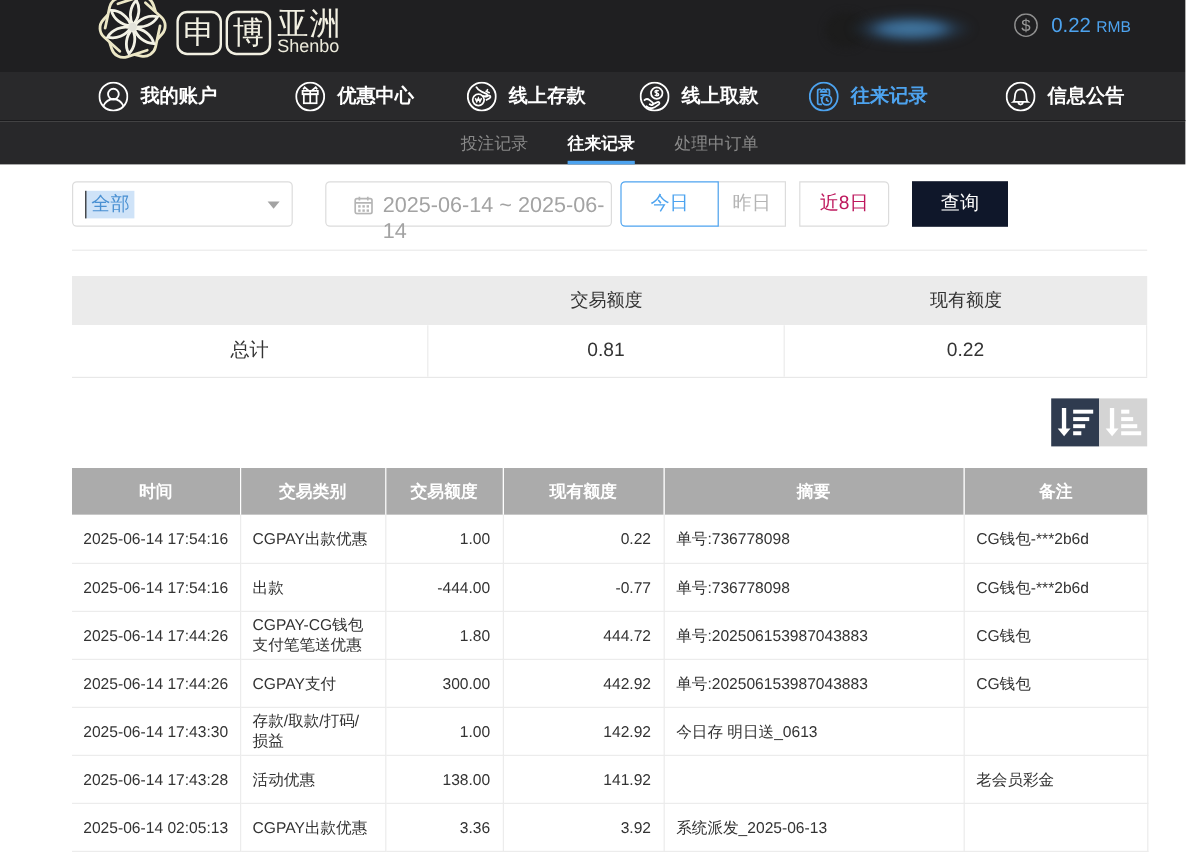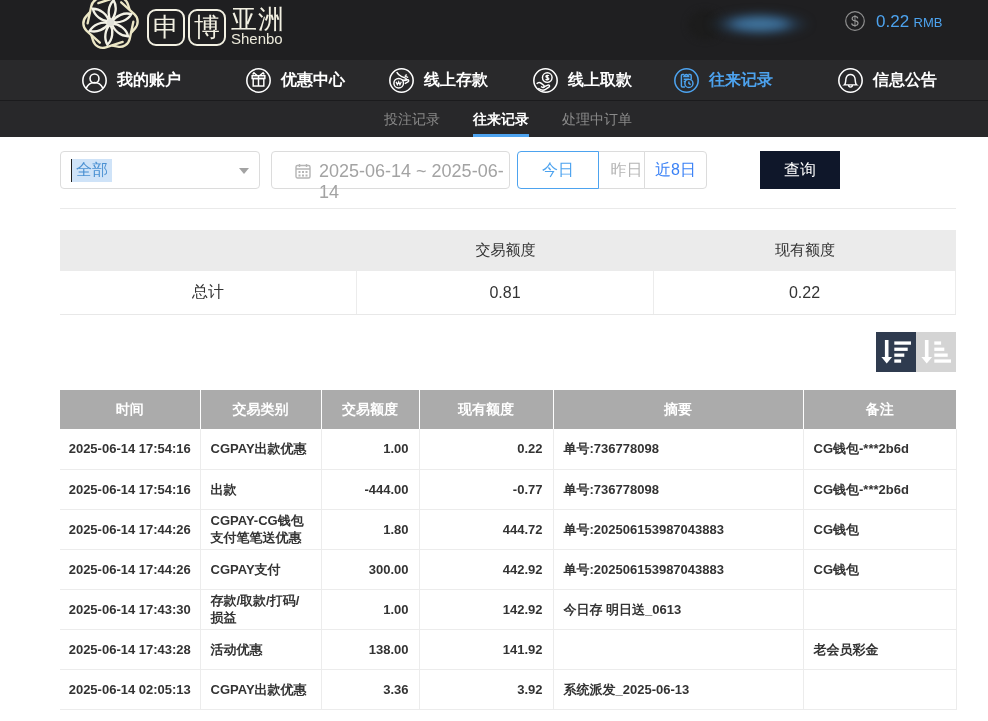--- a/index.html
+++ b/index.html
@@ -32,29 +32,29 @@
 
 .nav-item { position:absolute; top:60px; height:41px; display:flex; align-items:center; gap:10px;
   color:#fff; font-size:16px; font-weight:bold; }
 .nav-item.active { color:#4da3ef; }
 
 
 .tab { position:absolute; top:101px; height:36px; line-height:36px; font-size:14px; color:#8a8a8a; }
 .tab.active { color:#fff; font-weight:bold; border-bottom:3px solid #4da3ef; }
 
 
-#selectbox { position:absolute; left:60px; top:151px; width:200px; height:38px; border:1px solid #dcdcdc; border-radius:4px; background:#fff; }
+#selectbox { position:absolute; left:60px; top:151px; width:184px; height:38px; border:1px solid #dcdcdc; border-radius:4px; background:#fff; }
 #selectbox .sel { position:absolute; left:10px; top:7px; padding:1px 4px; background:#cfe3f8; color:#4a90d2; font-size:16px; border-left:1.5px solid #222;}
 #selectbox .caret { position:absolute; right:10px; top:16px; width:0; height:0; border-left:5px solid transparent; border-right:5px solid transparent; border-top:6px solid #a3a3a3; }
 #datebox { position:absolute; left:271px; top:151px; width:239px; height:38px; border:1px solid #dcdcdc; border-radius:4px; background:#fff; }
 #datebox .txt { position:absolute; left:47px; top:9px; font-size:18px; color:#a3a3a3; }
 .btn { position:absolute; top:151px; height:38px; background:#fff; font-size:16px; text-align:center; }
 #btn-today { left:517px; width:82px; border:1px solid #4da3ef; color:#4da3ef; border-radius:4px 0 0 4px; line-height:36px; z-index:2;}
 #btn-yest { left:598px; width:57px; border:1px solid #dcdcdc; color:#b5b5b5; line-height:36px;}
-#btn-8d { left:644px; width:63px; border:1px solid #dcdcdc; color:#3b82f6; border-radius:0 4px 4px 0; line-height:36px;}
+#btn-8d { left:666px; width:75px; border:1px solid #dcdcdc; color:#be185d; border-radius:0 4px 4px 0; line-height:36px;}
 #btn-search { left:760px; width:80px; background:#0f172a; color:#fff; border:none; border-radius:0; line-height:38px;}
 #hr1 { position:absolute; left:60px; top:208px; width:896px; height:1px; background:#eaeaea; }
 
 
 #sum { position:absolute; left:60px; top:230px; width:896px; }
 #sum .hrow { display:flex; height:41px; background:#ebebeb; }
 #sum .brow { display:flex; height:44px; background:#fff; border-bottom:1px solid #e8e8e8;}
 #sum .c1 { width:297px; } #sum .c2 { width:297px; } #sum .c3 { width:302px; }
 #sum .cell { display:flex; align-items:center; justify-content:center; font-size:15px; color:#333; }
 #sum .brow .cell { font-size:16px; }
@@ -66,21 +66,21 @@
 #sortbtns .sb { width:40px; height:40px; display:flex; align-items:center; justify-content:center; }
 #sortbtns .sb1 { background:#2f3b4f; }
 #sortbtns .sb2 { background:#d4d4d4; }
 
 
 #tbl { position:absolute; left:60px; top:390px; width:896px; font-size:13px; color:#333; }
 #tbl table { border-collapse:collapse; width:896px; table-layout:fixed; }
 #tbl th { background:#ababab; color:#fff; font-size:14px; font-weight:bold; height:39px;
   border-right:1px solid #fff; }
 #tbl th:last-child { border-right:none; }
-#tbl td { height:40px; border:1px solid #ececec; border-top:none; padding:0 10px; line-height:17px;font-weight:bold;}
+#tbl td { height:40px; border:1px solid #ececec; border-top:none; padding:0 10px; line-height:17px;}
 #tbl td:first-child { border-left:none; text-align:center; padding:0;}
 
 #tbl tr td { background:#fff; }
 .ar { text-align:right; }
 </style>
 </head>
 <body>
 <div id="page">
   <div id="topbar"></div>
   <div id="mainnav"></div>

